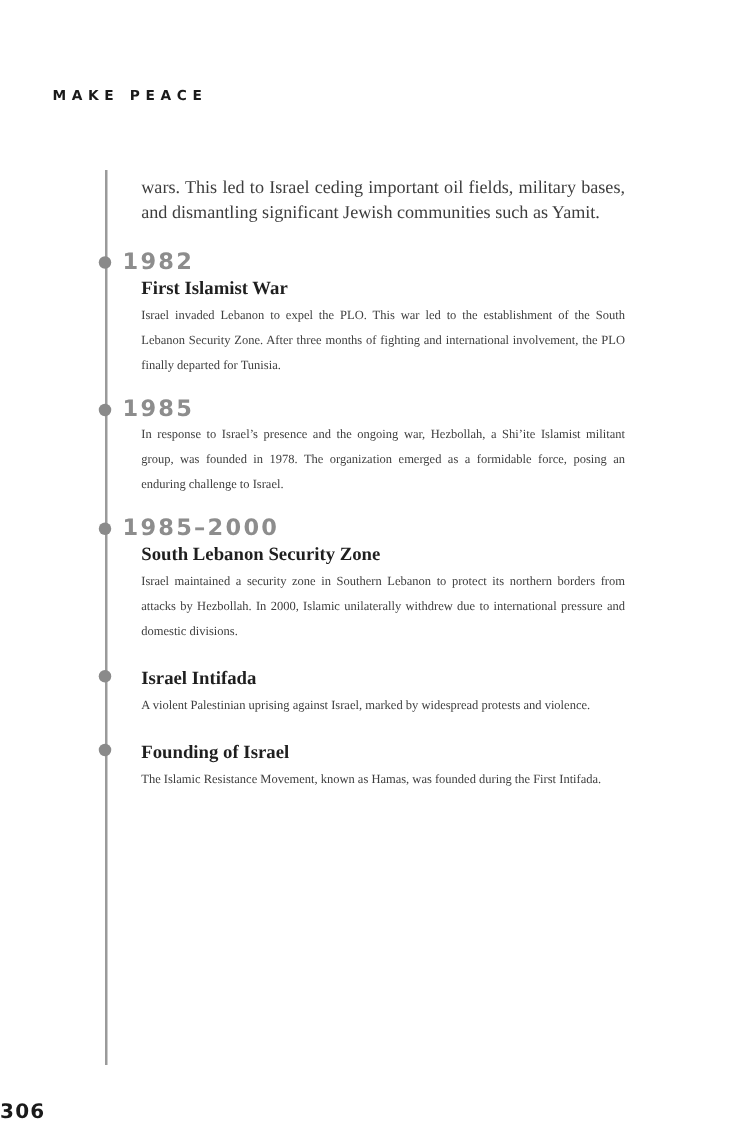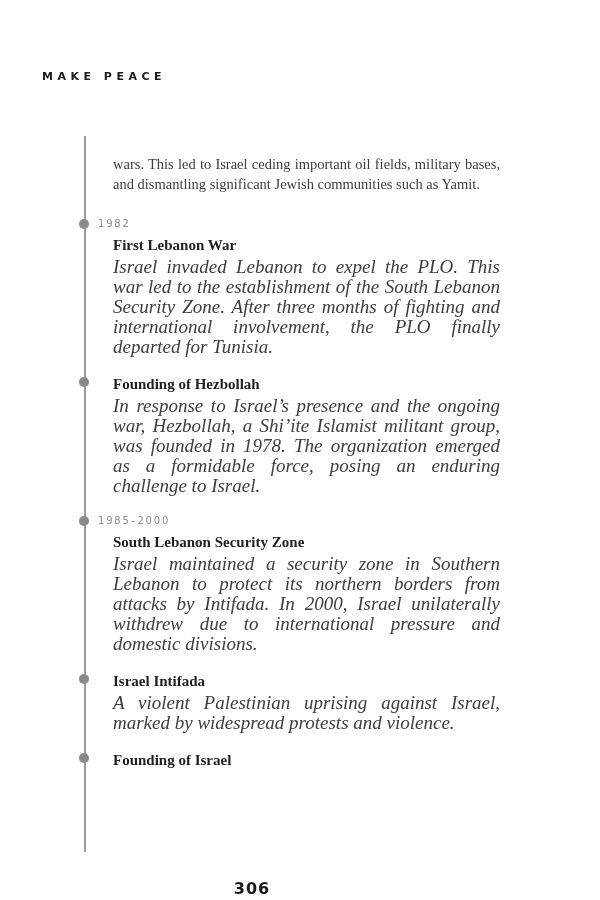--- a/index.html
+++ b/index.html
@@ -26,21 +26,21 @@
     position: absolute;
     left: 84px;
     top: 100px;
     width: 2px;
     height: 716px;
     background: var(--line-gray, #9a9a9a);
   }
   .content {
     position: absolute;
     left: 98px;
-    top: 114px;
+    top: 100px;
     width: 402px;
   }
   .intro-para {
     margin: 4px 0 0 15px;
     width: 387px;
     text-align: justify;
     font-size: 14.5px;
     line-height: 20px;
     color: var(--body-text, #3d3d3d);
   }
@@ -49,48 +49,47 @@
     position: absolute;
     left: -19px;
     top: 3px;
     width: 10px;
     height: 10px;
     border-radius: 50%;
     background: var(--dot-gray, #8a8a8a);
   }
   .date {
     font-family: "DejaVu Sans", "Liberation Sans", sans-serif;
-    font-weight: normal;
-    font-size: 10px;
+    font-weight: bold;
+    font-size: 18px;
     letter-spacing: 1.8px;
     line-height: 16px;
     color: var(--date-gray, #8d8d8d);
   }
   .title {
     margin: 3px 0 0 15px;
     font-weight: bold;
     font-size: 15px;
     line-height: 20px;
     color: var(--title-text, #1f1f1f);
   }
   .body-text {
     margin: 2px 0 0 15px;
     width: 387px;
     text-align: justify;
-    font-size: 19px;
+    font-size: 10px;
     line-height: 20px;
     color: var(--body-text, #3d3d3d);
-    font-style: italic;
   }
   .page-number {
     position: absolute;
     left: 0;
     right: 0;
     top: 843px;
-    text-align: center;
+    text-align: left;
     font-family: "DejaVu Sans", "Liberation Sans", sans-serif;
     font-weight: bold;
     font-size: 16px;
     letter-spacing: 1px;
     color: var(--header-color, #1a1a1a);
   }
 </style>
 </head>
 <body>
 
@@ -100,45 +99,46 @@
 
   <div class="timeline-line"></div>
 
   <div class="content">
 
     <p class="intro-para">wars. This led to Israel ceding important oil fields, military bases, and dismantling significant Jewish communities such as Yamit.</p>
 
     <div class="entry" style="margin-top:22px;">
       <span class="dot"></span>
       <div class="date">1982</div>
-      <div class="title">First Lebanon War</div>
+      <div class="title">First Islamist War</div>
       <p class="body-text">Israel invaded Lebanon to expel the PLO. This war led to the establishment of the South Lebanon Security Zone. After three months of fighting and international involvement, the PLO finally departed for Tunisia.</p>
     </div>
 
     <div class="entry">
       <span class="dot"></span>
-      <div class="title">Founding of Hezbollah</div>
+      <div class="date">1985</div>
       <p class="body-text">In response to Israel’s presence and the ongoing war, Hezbollah, a Shi’ite Islamist militant group, was founded in 1978. The organization emerged as a formidable force, posing an enduring challenge to Israel.</p>
     </div>
 
     <div class="entry">
       <span class="dot"></span>
       <div class="date">1985–2000</div>
       <div class="title">South Lebanon Security Zone</div>
-      <p class="body-text">Israel maintained a security zone in Southern Lebanon to protect its northern borders from attacks by Intifada. In 2000, Israel unilaterally withdrew due to international pressure and domestic divisions.</p>
+      <p class="body-text">Israel maintained a security zone in Southern Lebanon to protect its northern borders from attacks by Hezbollah. In 2000, Islamic unilaterally withdrew due to international pressure and domestic divisions.</p>
     </div>
 
     <div class="entry">
       <span class="dot"></span>
       <div class="title">Israel Intifada</div>
       <p class="body-text">A violent Palestinian uprising against Israel, marked by widespread protests and violence.</p>
     </div>
 
     <div class="entry">
       <span class="dot"></span>
       <div class="title">Founding of Israel</div>
+      <p class="body-text">The Islamic Resistance Movement, known as Hamas, was founded during the First Intifada.</p>
     </div>
 
   </div>
 
   <div class="page-number">306</div>
 
 </div>
 
 </body></html>

